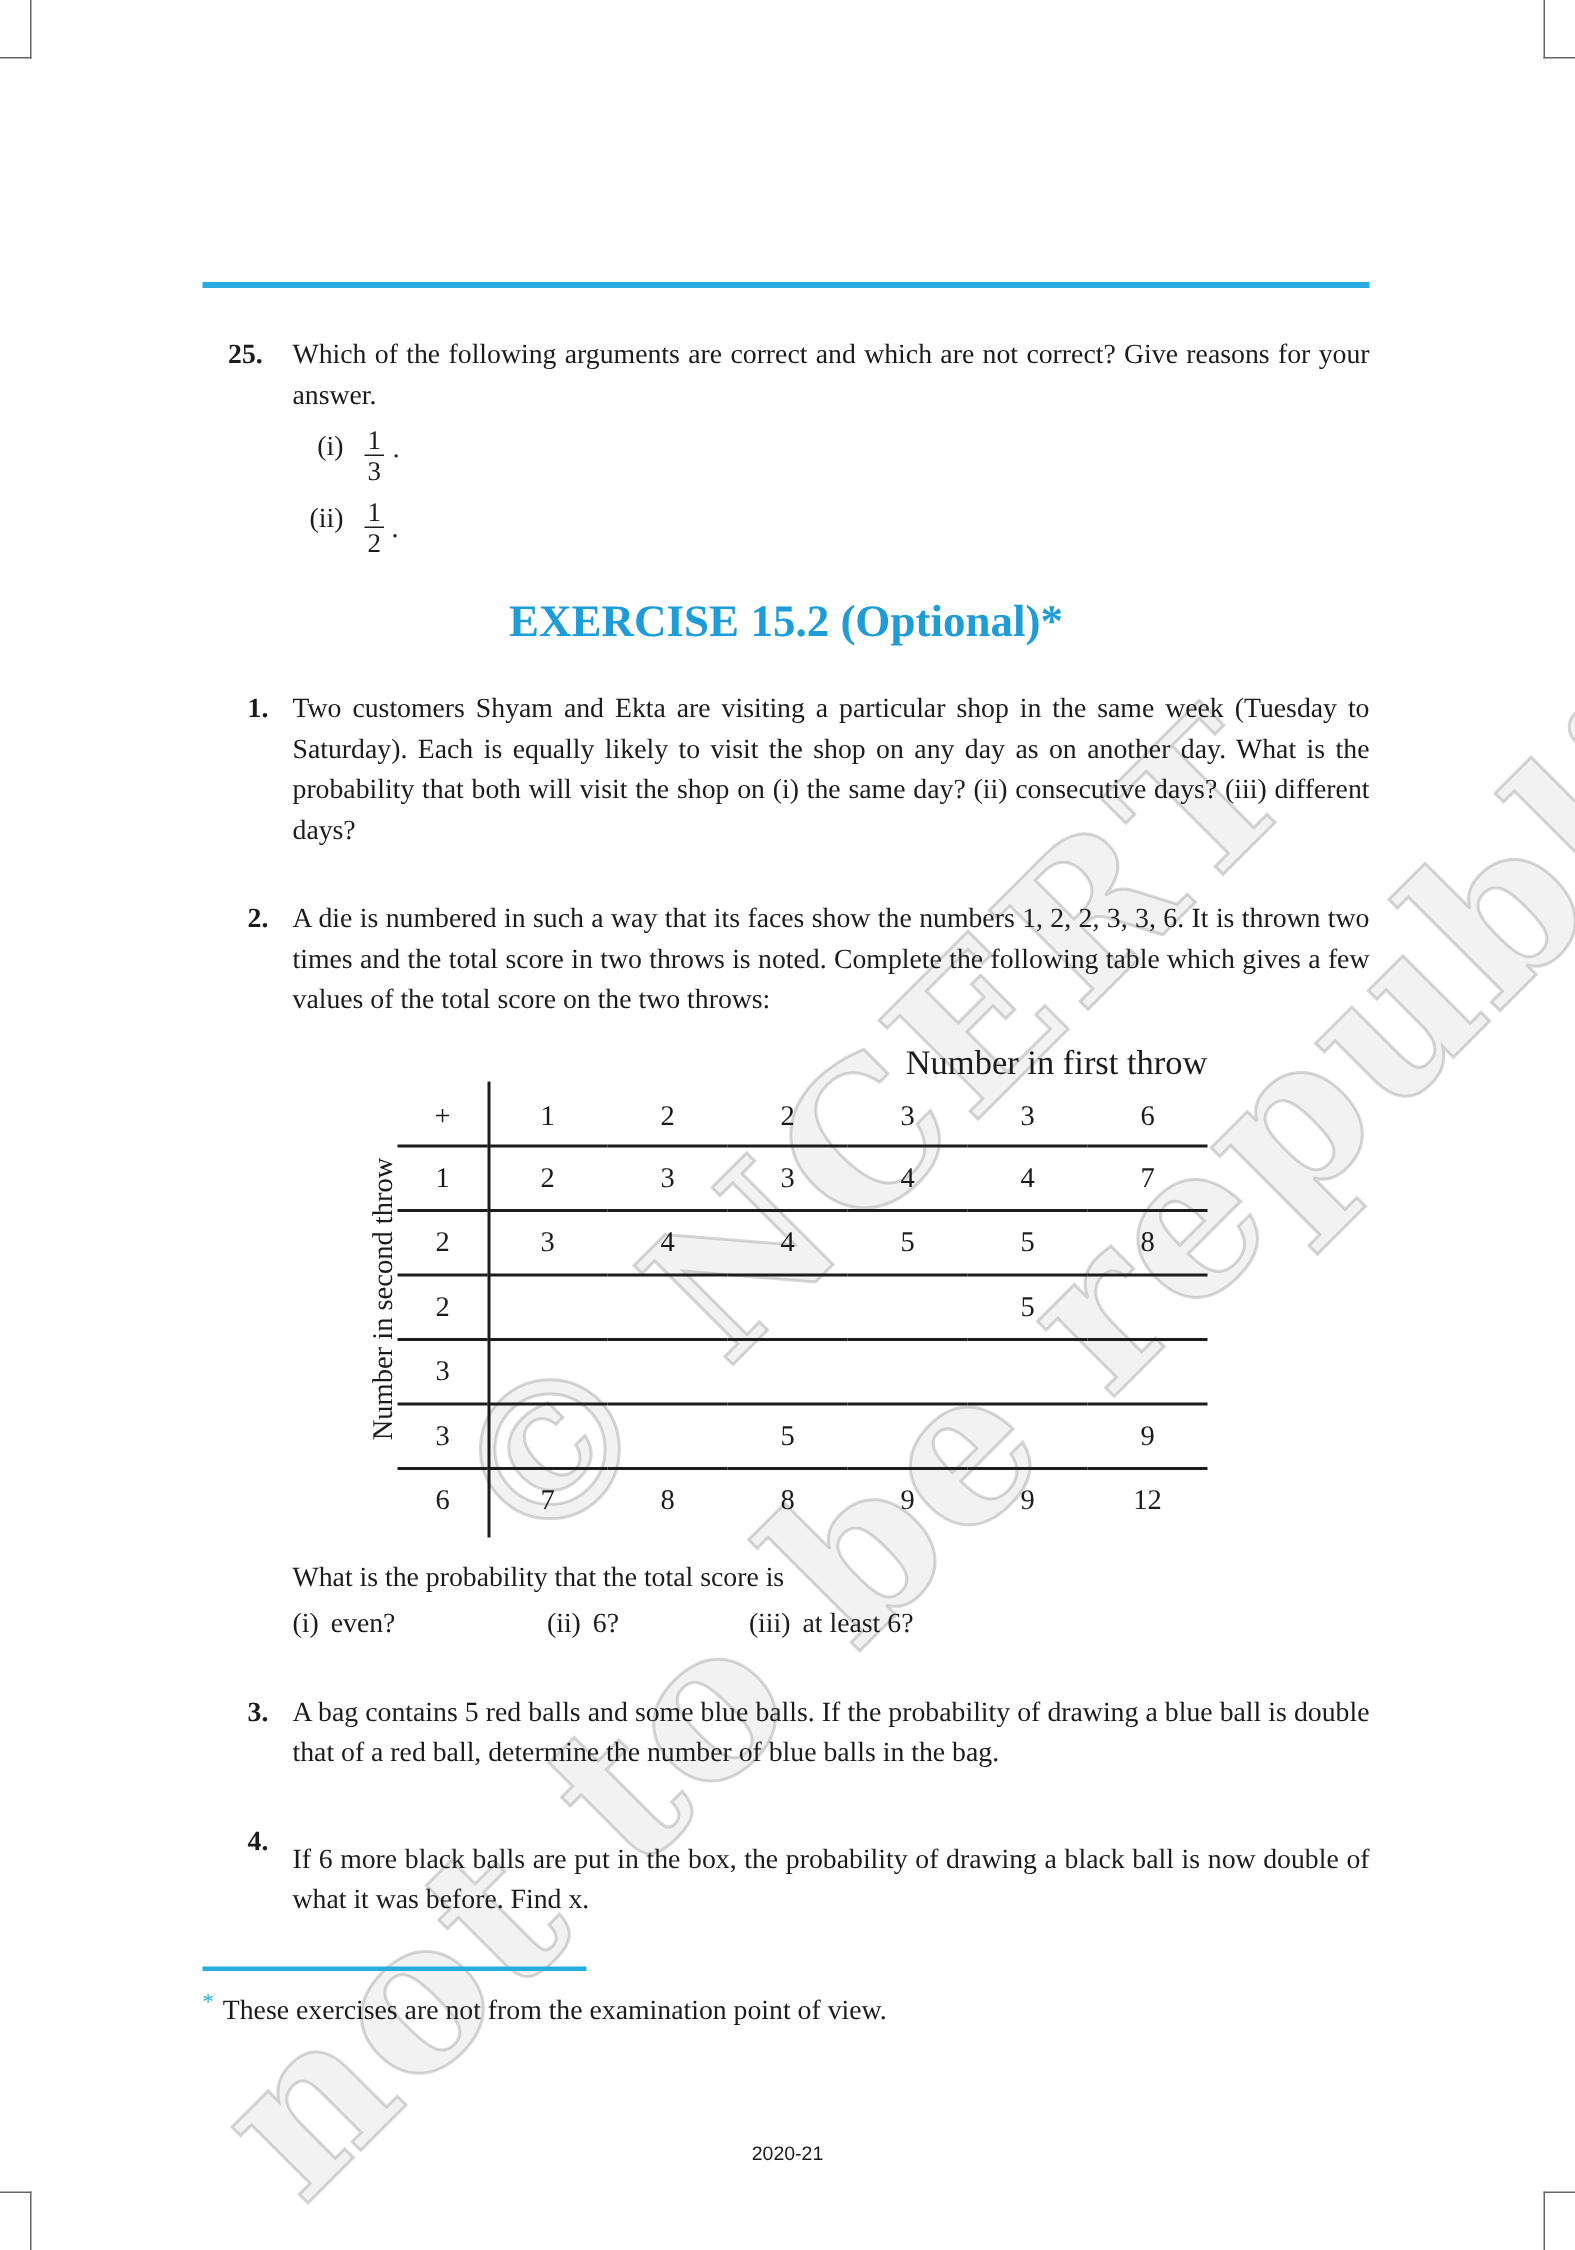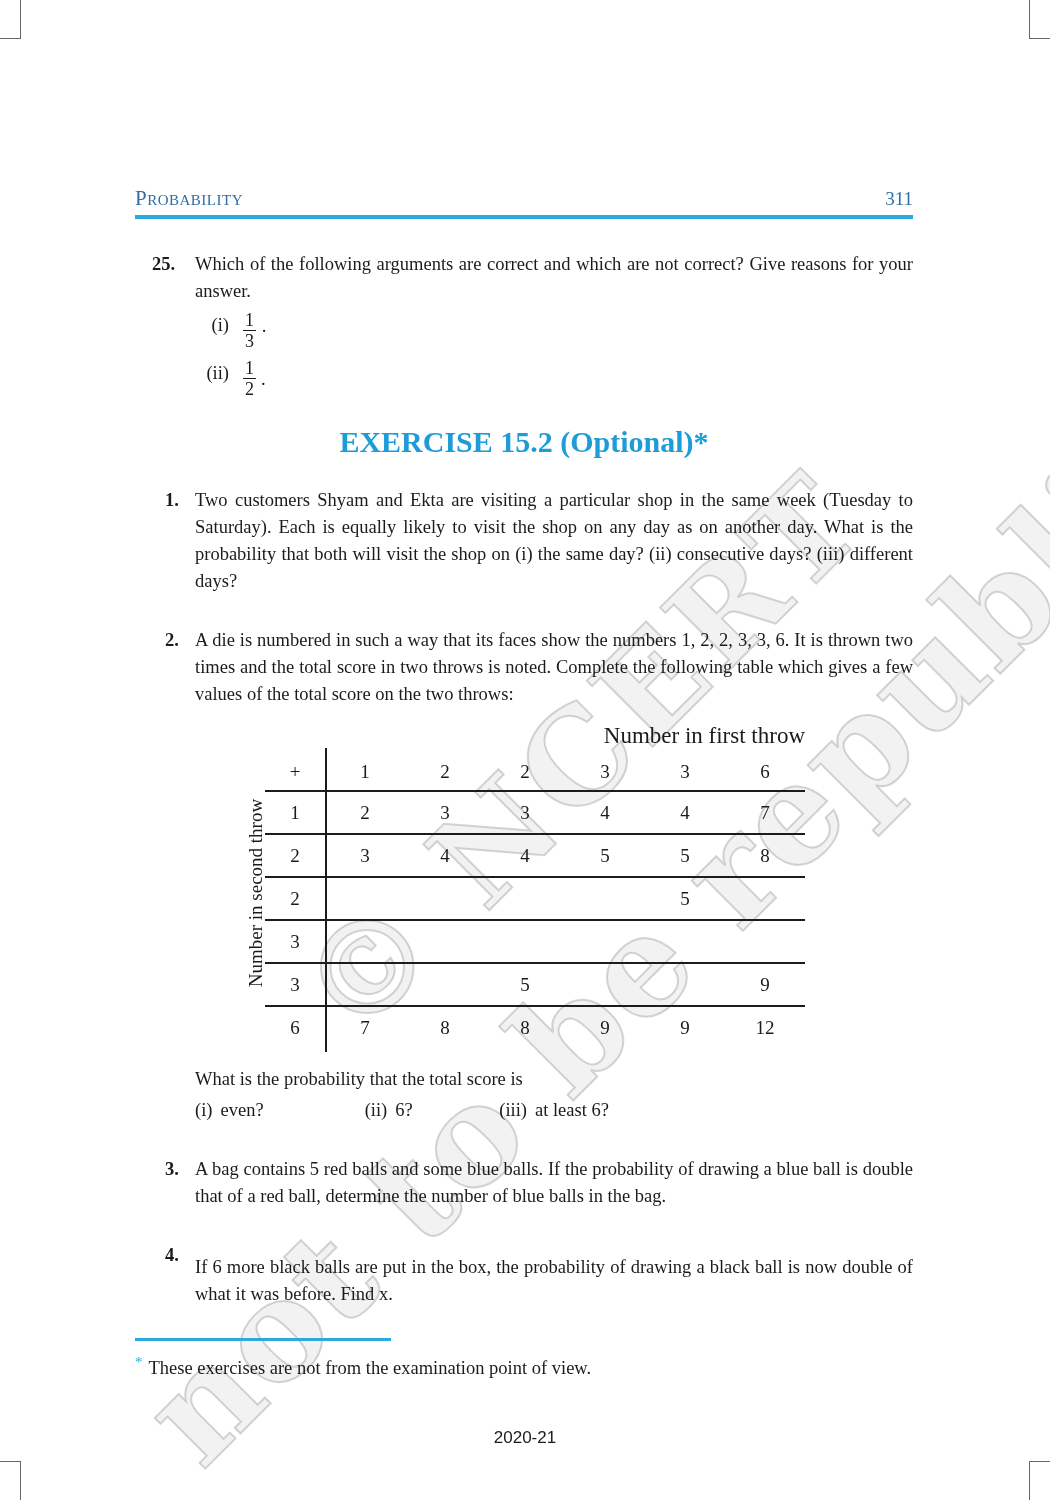--- a/index.html
+++ b/index.html
@@ -65,41 +65,37 @@
 
   .para2{margin-top:12px;text-align:justify;}
   .it{}
 
   
   .fn-rule{height:3px;background:#29abe2;width:256px;margin-top:30px;}
   .fn{margin-top:8px;font-size:18.5px;}
   .fn-star{color:#29abe2;vertical-align:super;font-size:15px;margin-right:6px;}
 
   .footer-year{position:absolute;left:0;right:0;top:1428px;text-align:center;z-index:1;
-               font-family:"Liberation Sans",sans-serif;font-size:17px;color:#1b1b1b;}
+               font-family:"Liberation Sans",sans-serif;font-size:13px;color:#1b1b1b;}
 </style>
 </head>
 <body>
 
 <div class="page">
 
   <div class="crop crop-tl"></div>
   <div class="crop crop-tr"></div>
   <div class="crop crop-bl"></div>
   <div class="crop crop-br"></div>
 
   <div class="wm wm1">© NCERT</div>
   <div class="wm wm2">not to be republished</div>
 
   <div class="content">
 
-    <div class="hdr">
-      <span class="hdr-title">Probability</span>
-      <span class="hdr-page">311</span>
-    </div>
     <div class="rule"></div>
 
     <div class="q-item">
       <div class="q-num">25.</div>
       <div class="q-body">
         <div class="q-text">Which of the following arguments are correct and which are not correct? Give reasons for your answer.</div>
 
         <div class="sub-item">
           <div class="sub-label">(i)</div>
           <div class="sub-text">

